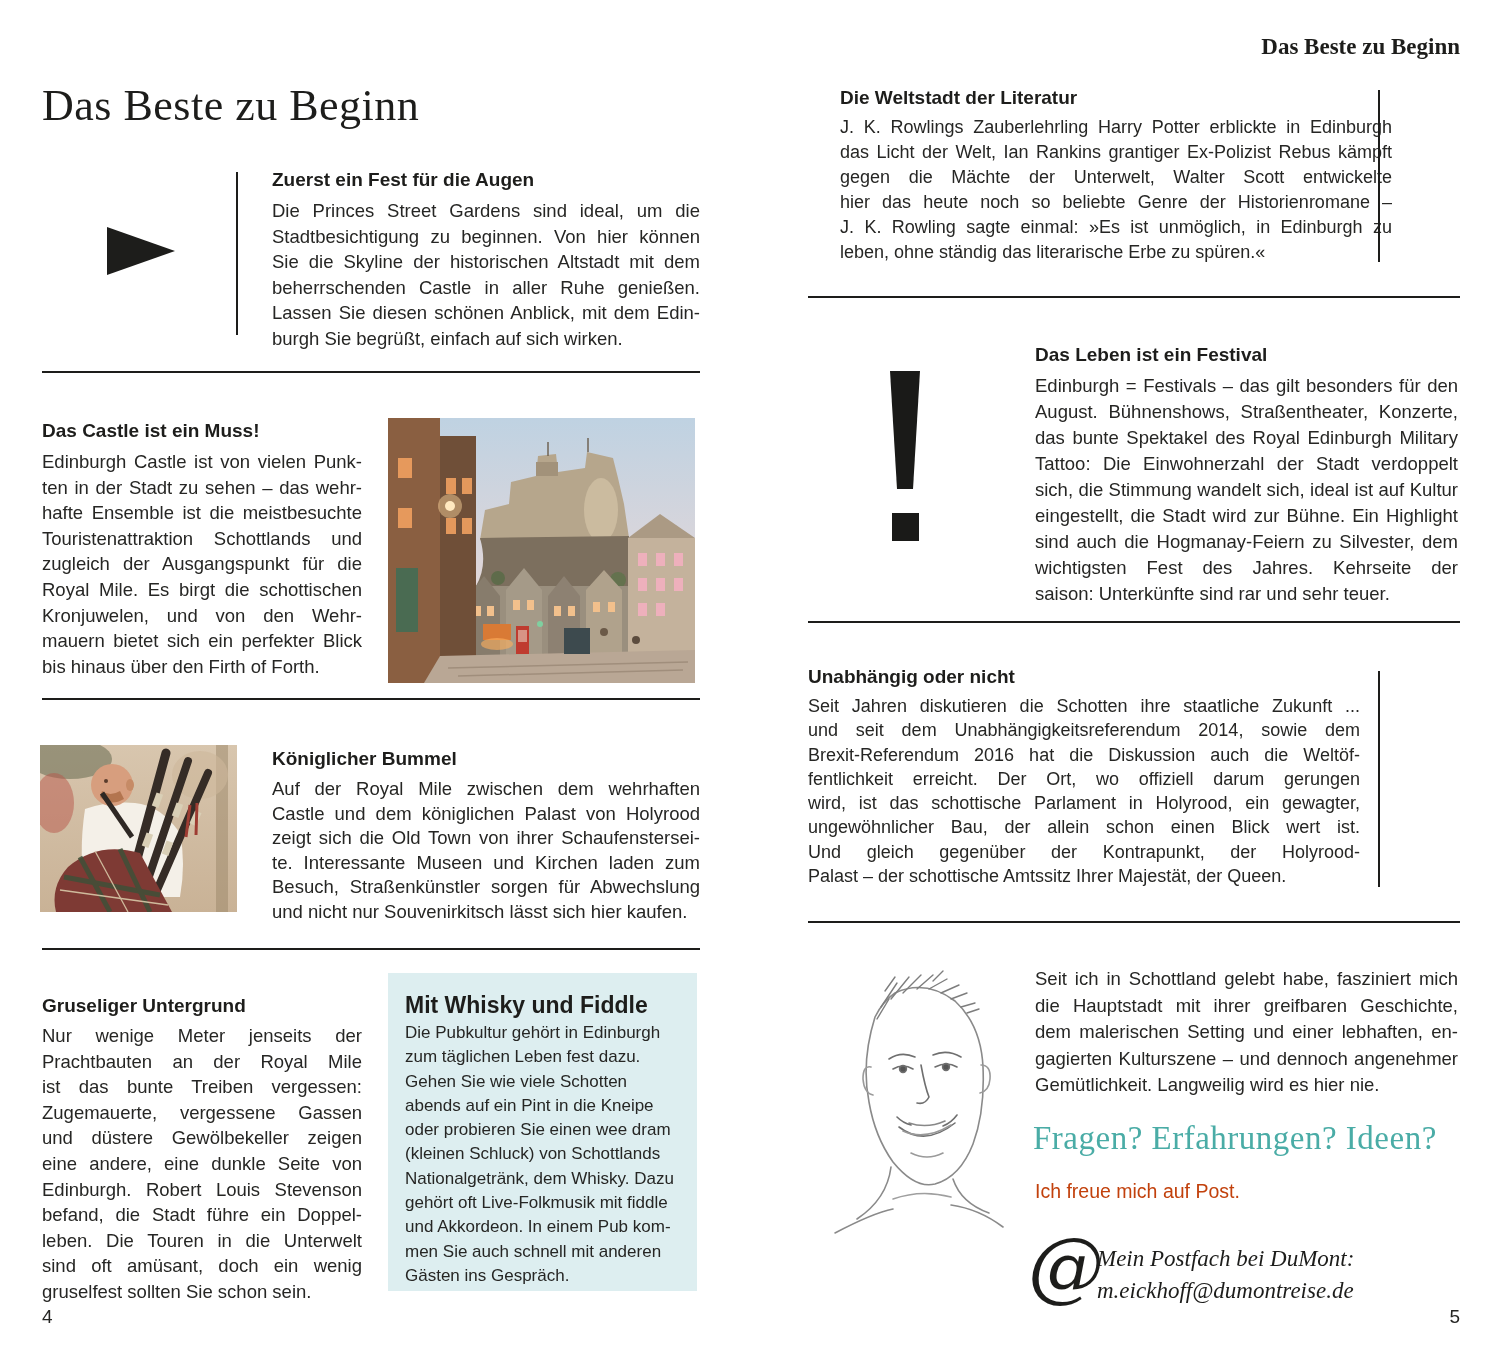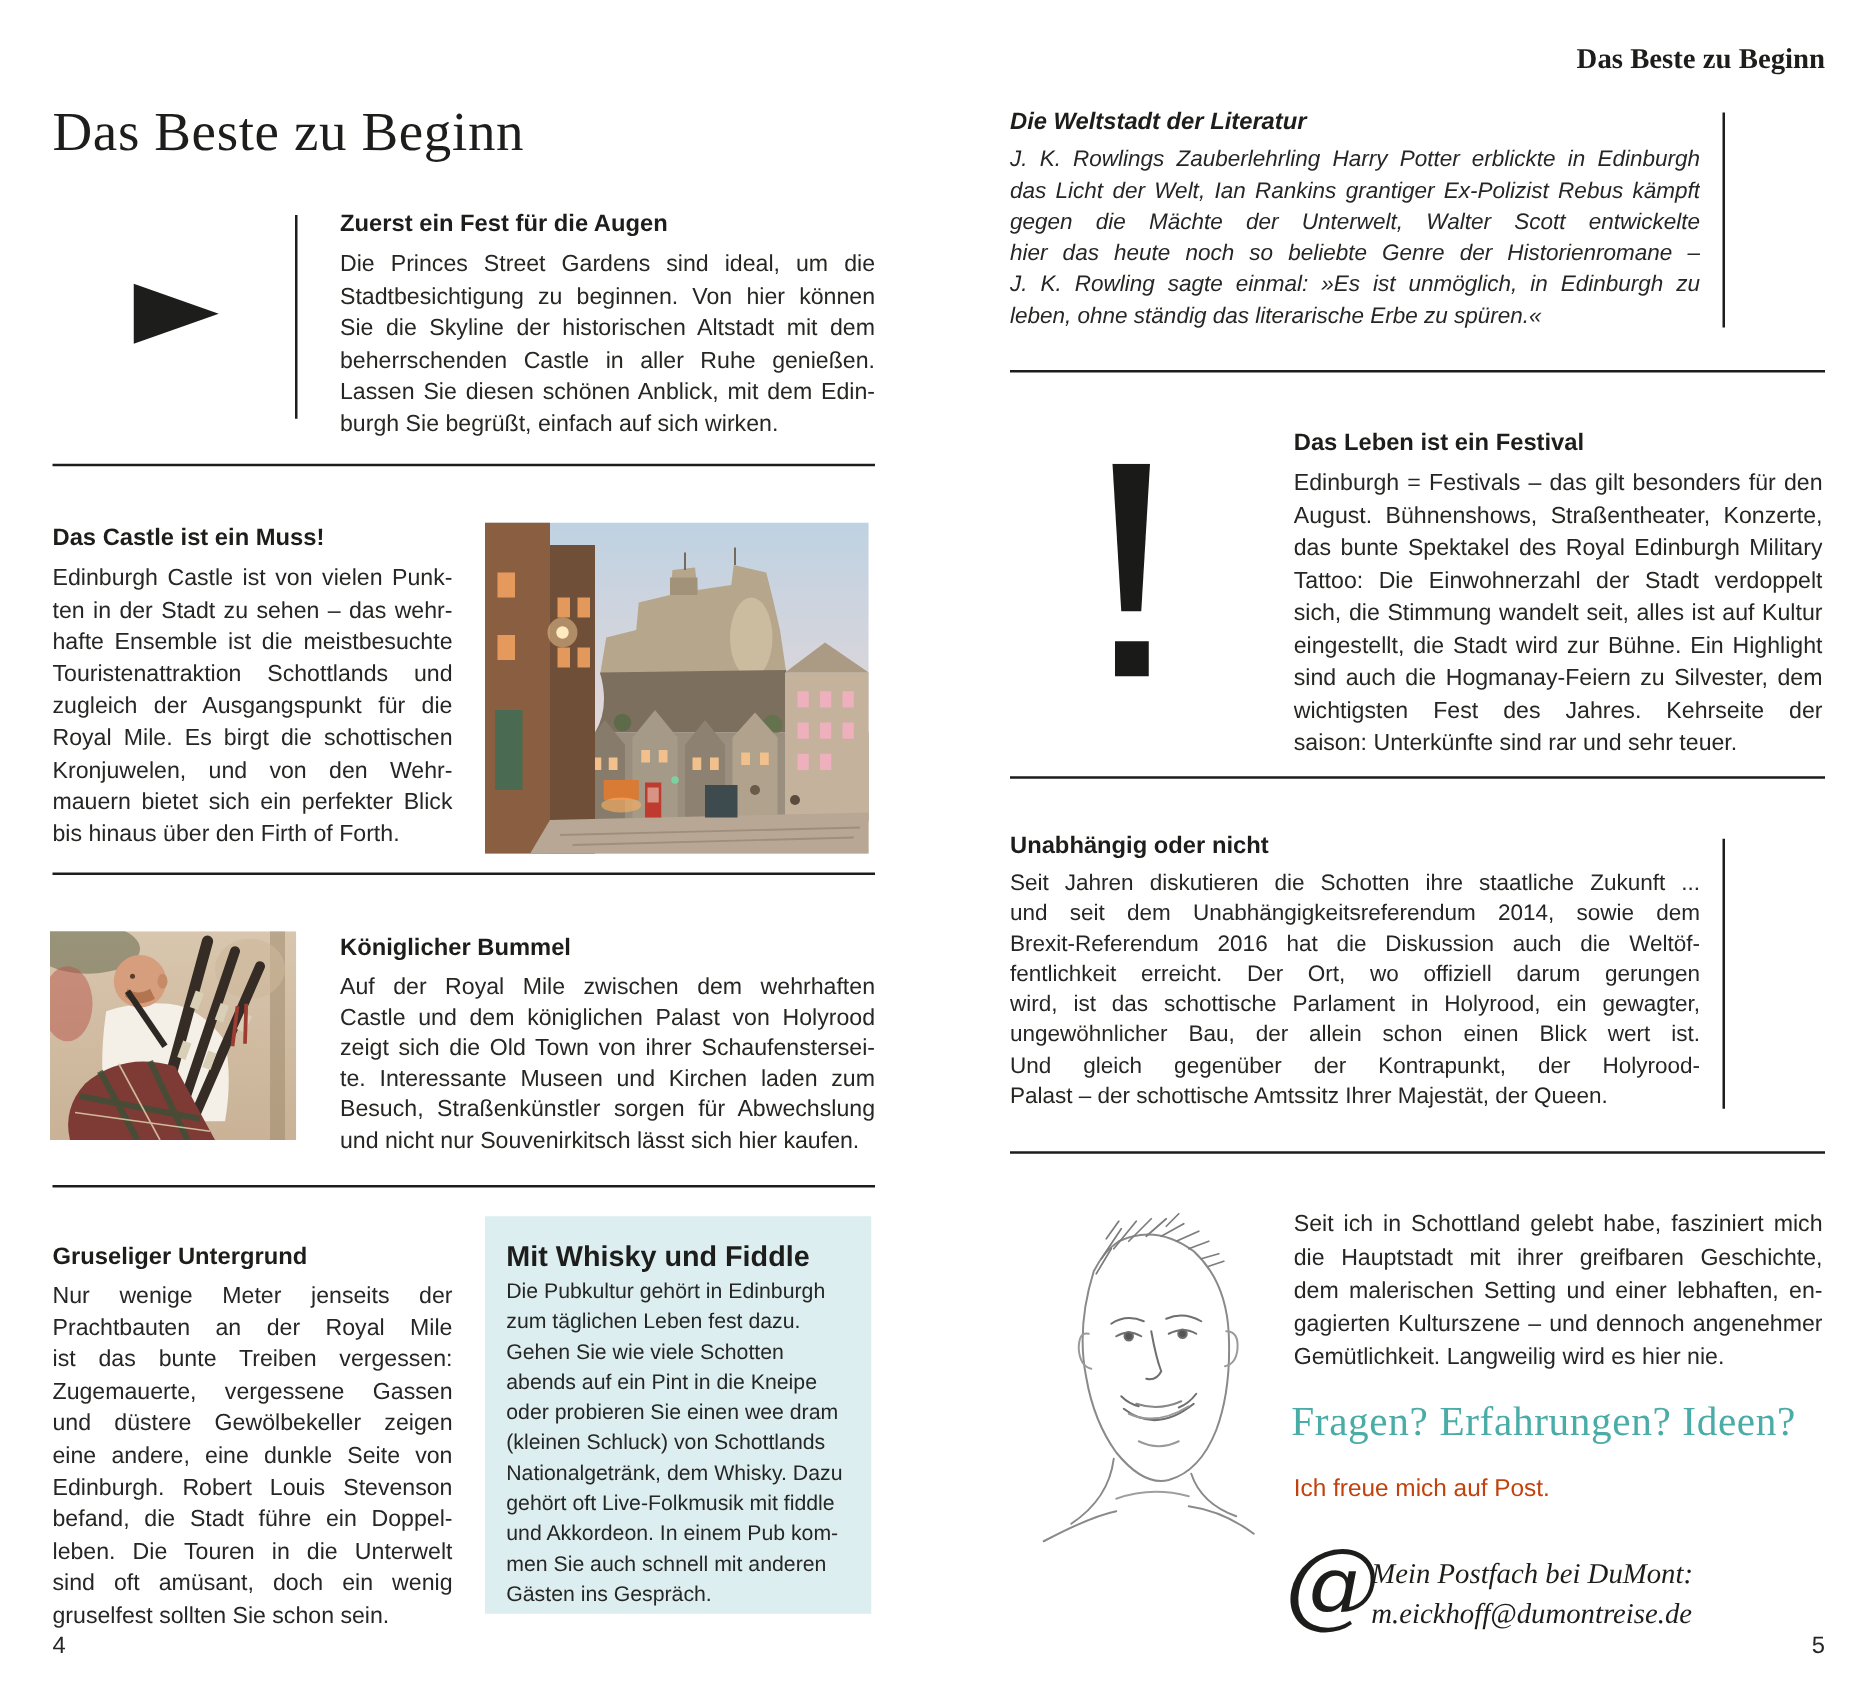--- a/index.html
+++ b/index.html
@@ -237,21 +237,21 @@
       <span class="ll">und Akkordeon. In einem Pub kom-</span>
       <span class="ll">men Sie auch schnell mit anderen</span>
       <span class="ll">Gästen ins Gespräch.</span>
     </div>
   </div>
 
   <div id="pn4" class="abs" style="left:42px;top:1306px;">4</div>
 
   <div id="rp-header" class="abs serif b" style="left:1000px;top:34px;width:460px;">Das Beste zu Beginn</div>
 
-  <div class="abs col" style="left:808px;top:86px;width:552px;--lh:25px;font-size:18px;font-style:italic;">
+  <div class="abs col" style="left:840px;top:86px;width:552px;--lh:25px;font-size:18px;">
     <span class="shead" style="font-size:19px;height:29px;line-height:24px;">Die Weltstadt der Literatur</span>
     <span class="jl">J. K. Rowlings Zauberlehrling Harry Potter erblickte in Edinburgh</span>
     <span class="jl">das Licht der Welt, Ian Rankins grantiger Ex-Polizist Rebus kämpft</span>
     <span class="jl">gegen die Mächte der Unterwelt, Walter Scott entwickelte</span>
     <span class="jl">hier das heute noch so beliebte Genre der Historienromane –</span>
     <span class="jl">J. K. Rowling sagte einmal: »Es ist unmöglich, in Edinburgh zu</span>
     <span class="jl el">leben, ohne ständig das literarische Erbe zu spüren.«</span>
   </div>
   <div class="abs vrule" style="left:1378px;top:90px;height:172px;"></div>
 
@@ -260,21 +260,21 @@
   <svg class="abs" style="left:888px;top:371px;" width="34" height="172" viewBox="0 0 34 172">
     <polygon points="2,0 32,0 25,118 9,118" fill="#1a1a18"></polygon>
     <rect x="4" y="142" width="27" height="28" fill="#1a1a18"></rect>
   </svg>
   <div class="abs col" style="left:1035px;top:343px;width:423px;--lh:26px;font-size:18.5px;">
     <span class="shead" style="font-size:19px;height:30px;line-height:24px;">Das Leben ist ein Festival</span>
     <span class="jl">Edinburgh = Festivals – das gilt besonders für den</span>
     <span class="jl">August. Bühnenshows, Straßentheater, Konzerte,</span>
     <span class="jl">das bunte Spektakel des Royal Edinburgh Military</span>
     <span class="jl">Tattoo: Die Einwohnerzahl der Stadt verdoppelt</span>
-    <span class="jl">sich, die Stimmung wandelt seit, alles ist auf Kultur</span>
+    <span class="jl">sich, die Stimmung wandelt sich, ideal ist auf Kultur</span>
     <span class="jl">eingestellt, die Stadt wird zur Bühne. Ein Highlight</span>
     <span class="jl">sind auch die Hogmanay-Feiern zu Silvester, dem</span>
     <span class="jl">wichtigsten Fest des Jahres. Kehrseite der Festival-</span>
     <span class="jl el">saison: Unterkünfte sind rar und sehr teuer.</span>
   </div>
 
   <div class="abs hrule" style="left:808px;top:621px;width:652px;"></div>
 
   <div class="abs col" style="left:808px;top:665px;width:552px;--lh:24.3px;font-size:18px;">
     <span class="shead" style="font-size:19px;height:29px;line-height:24px;">Unabhängig oder nicht</span>

